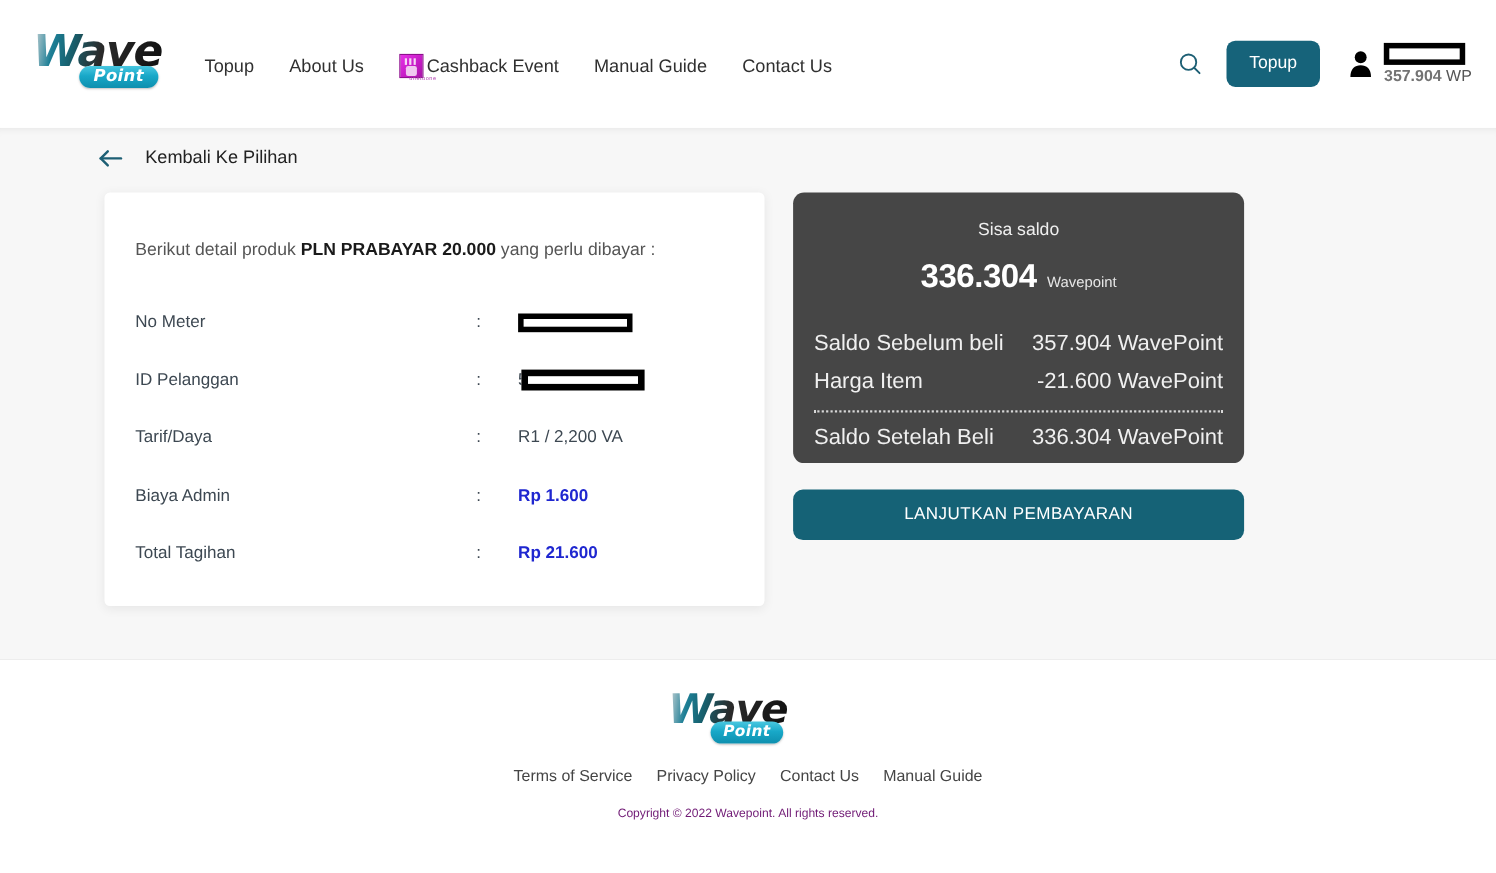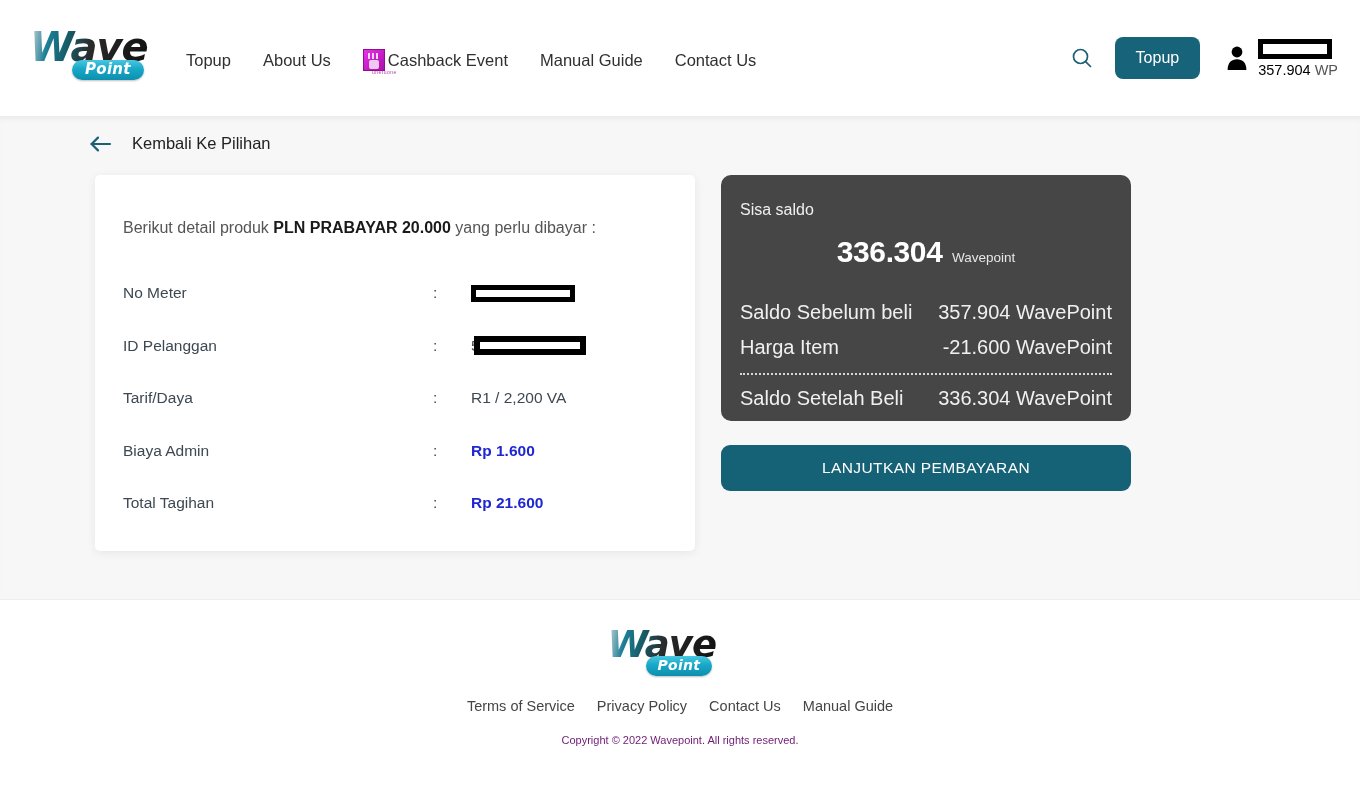--- a/index.html
+++ b/index.html
@@ -168,21 +168,21 @@
     background: #ffffff;
     border: 5px solid #000000;
     height: 18px;
   }
   .redact.name { width: 74px; height: 20px; }
   .balance-line {
     font-size: 14.5px;
     color: #555555;
     white-space: nowrap;
   }
-  .balance-line b { color: #000000; font-weight: normal; }
+  .balance-line b { color: #737373; font-weight: bold; }
 
   
   .main {
     position: relative;
     background: #f7f7f7;
     height: 483px;
     box-shadow: inset 0 7px 8px -7px rgba(0,0,0,.10);
   }
 
   .back-row {
@@ -252,21 +252,21 @@
   
   .right-col { width: 410px; }
   .saldo-card {
     background: #464646;
     border-radius: 10px;
     padding: 26px 19px 22px 19px;
     color: #ffffff;
     height: 246px;
   }
   .saldo-title {
-    text-align: left;
+    text-align: center;
     font-size: 16px;
     color: #efefef;
     margin-bottom: 16px;
   }
   .saldo-amount-row {
     text-align: center;
     margin-bottom: 26px;
   }
   .saldo-amount {
     font-size: 30px;

